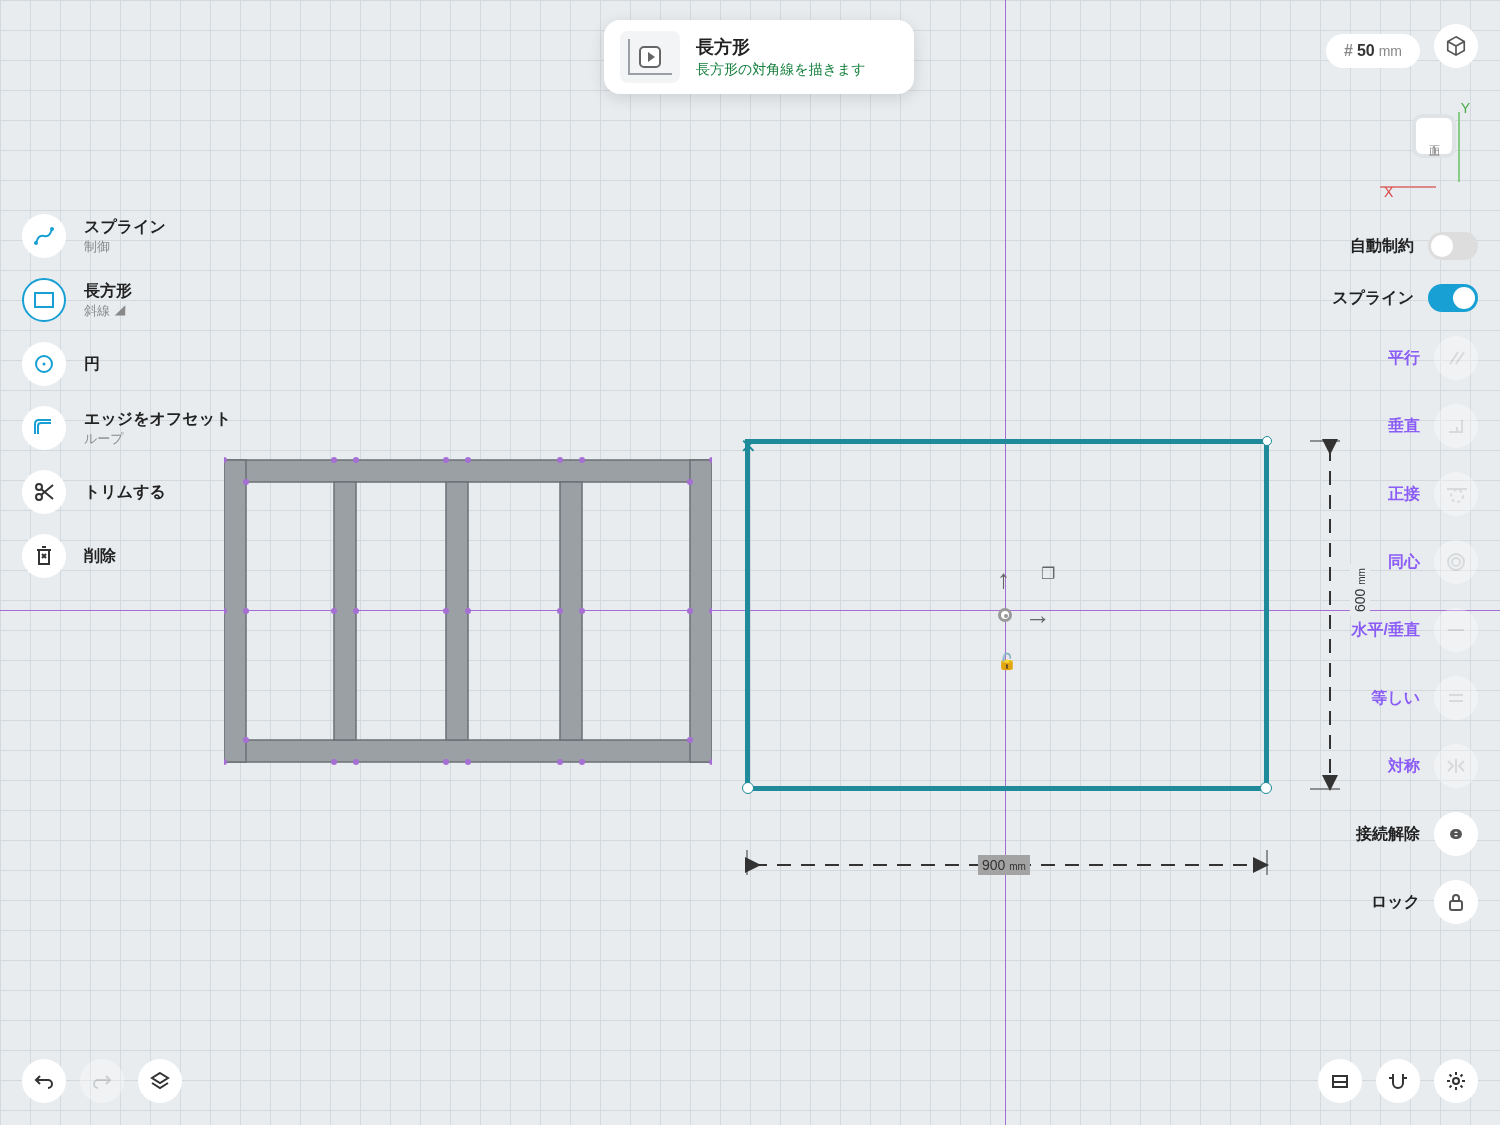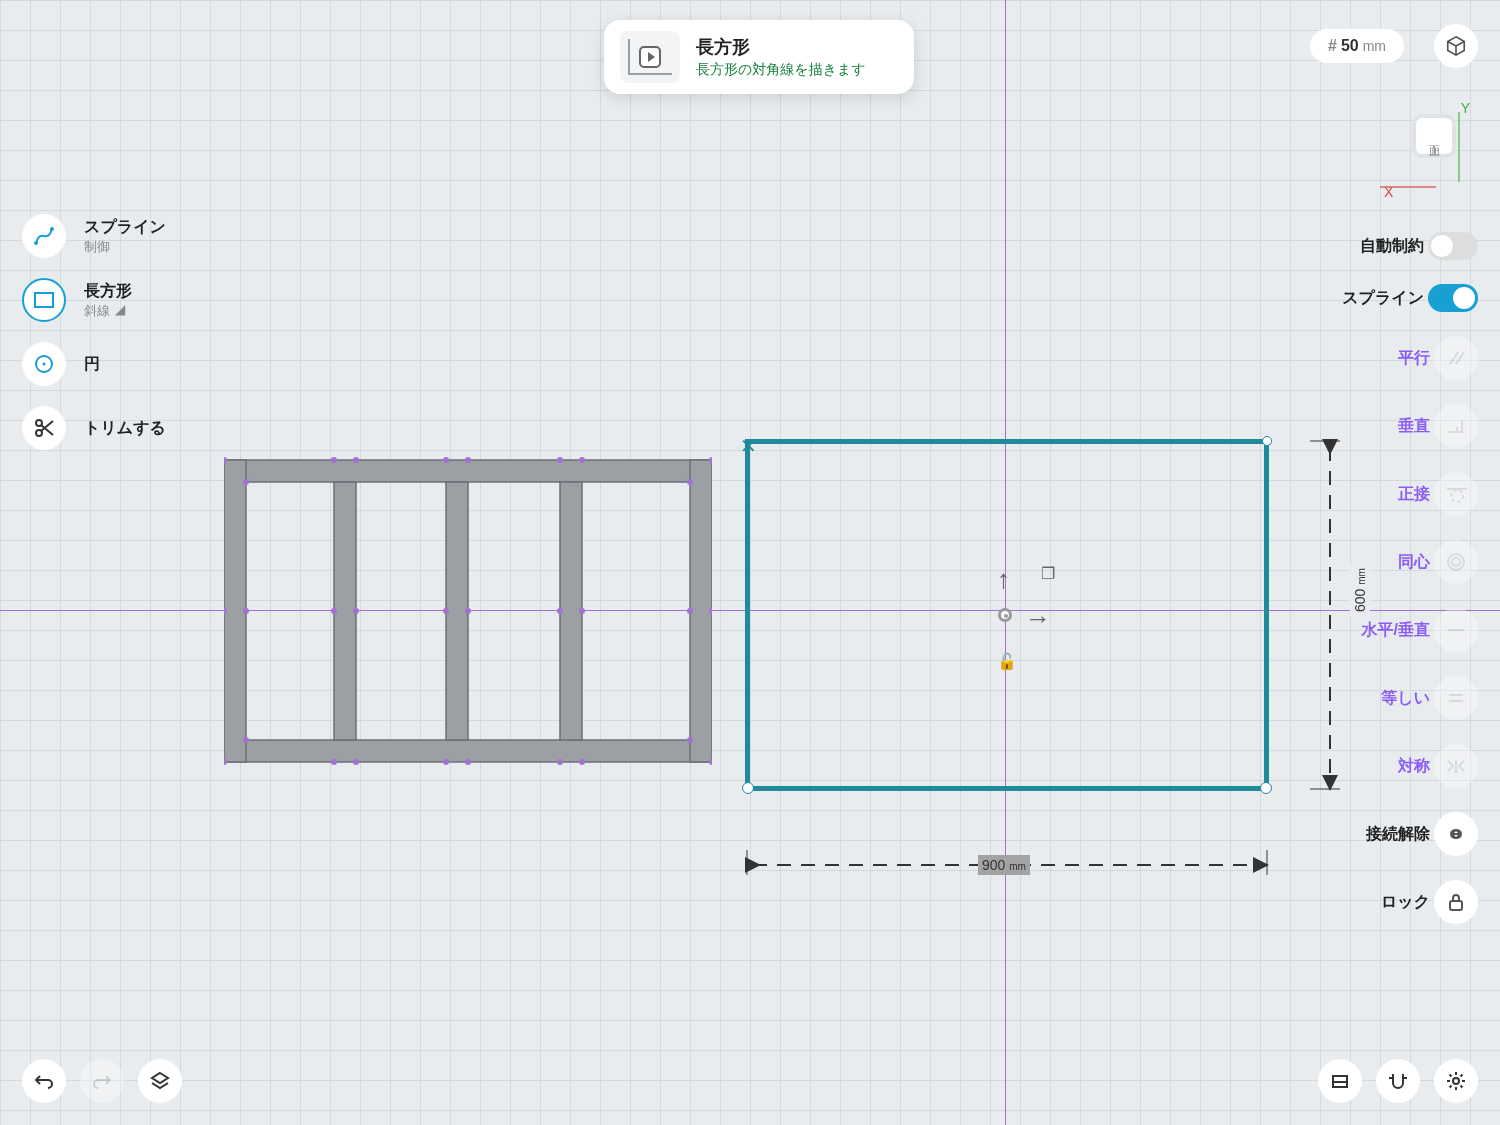--- a/index.html
+++ b/index.html
@@ -22,21 +22,21 @@
   display: flex; align-items: center; justify-content: center; position: relative; }
 .tooltip-thumb::before { content:""; position:absolute; left:8px; top:8px; right:8px; bottom:8px;
   border-left:2px solid #9aa0a6; border-bottom:2px solid #9aa0a6; }
 .play-btn { width:22px; height:22px; border:2px solid #666; border-radius:5px;
   display:flex; align-items:center; justify-content:center; background:#fff; z-index:2;}
 .play-btn::after { content:""; border-left:7px solid #666; border-top:5px solid transparent; border-bottom:5px solid transparent; margin-left:2px;}
 .tooltip-text .title { font-size: 18px; font-weight: 600; color: #222; }
 .tooltip-text .sub { font-size: 14px; color: #15803d; margin-top:2px; }
 
 
-.topright { position: absolute; top: 24px; right: 22px; display: flex; gap: 30px; align-items: center; }
+.topright { position: absolute; top: 24px; right: 22px; display: flex; gap: 14px; align-items: flex-end; }
 .grid-pill { background: #fff; border-radius: 22px; padding: 8px 18px; font-size: 16px; font-weight: 600; color: #333; }
 .grid-pill .hash { color: #888; margin-right: 4px; }
 .grid-pill .unit { color: #888; margin-left: 4px; font-weight: 400; font-size:14px; }
 .round-btn { width: 44px; height: 44px; background: #fff; border-radius: 50%; display: flex; align-items: center; justify-content: center; cursor: pointer; }
 
 
 .axes-widget { position: absolute; top: 100px; right: 30px; width: 90px; height: 100px; }
 .axes-widget .xlbl { position:absolute; bottom:0; left:4px; color:#d44; font-size:14px; }
 .axes-widget .ylbl { position:absolute; top:0; right:0; color:#4a4; font-size:14px; }
 .axes-box { position:absolute; top:18px; right:18px; width:36px; height:36px; background:#fff; border-radius:6px;
@@ -47,21 +47,21 @@
 
 .left-tools { position: absolute; left: 22px; top: 214px; display: flex; flex-direction: column; gap: 20px; }
 .tool { display: flex; align-items: center; gap: 18px; cursor: pointer; }
 .tool-icon { width: 44px; height: 44px; background: #fff; border-radius: 50%; display: flex; align-items: center; justify-content: center; }
 .tool-icon.active { border: 2px solid #18a0d4; }
 .tool-text .t { font-size: 16px; font-weight: 600; color: #222; }
 .tool-text .s { font-size: 13px; color: #888; }
 
 
 .right-tools { position: absolute; right: 22px; top: 232px; display: flex; flex-direction: column; gap: 24px; align-items: flex-end; }
-.rtool { display: flex; align-items: center; gap: 4px; cursor: pointer; }
+.rtool { display: flex; align-items: center; gap: 14px; cursor: pointer; }
 .rtool .label { font-size: 16px; font-weight: 600; color: #222; }
 .rtool.disabled .label { color: #8b5cf6; }
 .toggle { width: 50px; height: 28px; background: #ddd; border-radius: 20px; position: relative; }
 .toggle.on { background: #18a0d4; }
 .toggle::after { content:""; position:absolute; width:22px; height:22px; background:#fff; border-radius:50%; top:3px; left:3px; }
 .toggle.on::after { left: auto; right: 3px; }
 
 
 .bottom-left { position: absolute; left: 22px; bottom: 22px; display: flex; gap: 14px; }
 .bottom-right { position: absolute; right: 22px; bottom: 22px; display: flex; gap: 14px; }
@@ -166,28 +166,49 @@
           <circle cx="11" cy="11" r="8" fill="none" stroke="#18a0d4" stroke-width="2"></circle>
           <circle cx="11" cy="11" r="1.5" fill="#18a0d4"></circle>
         </svg>
       </div>
     <div class="tool-text">
         <div class="t">円</div>
       </div>
   </div>
   <div class="tool">
     <div class="tool-icon">
+        <svg width="22" height="20">
+          <path fill="none" stroke="#18a0d4" stroke-width="2" d="M2 16 L2 6 Q2 2 6 2 L18 2 M5 16 L5 8 Q5 5 8 5 L18 5"></path>
+        </svg>
+      </div>
+    <div class="tool-text">
+        <div class="t">エッジをオフセット</div>
+        <div class="s">ループ</div>
+      </div>
+  </div>
+  <div class="tool">
+    <div class="tool-icon">
         <svg width="22" height="22">
           <circle cx="6" cy="6" r="3" fill="none" stroke="#333" stroke-width="2"></circle>
           <circle cx="6" cy="16" r="3" fill="none" stroke="#333" stroke-width="2"></circle>
           <path stroke="#333" stroke-width="2" d="M8 8 L20 18 M8 14 L20 4"></path>
         </svg>
       </div>
     <div class="tool-text">
         <div class="t">トリムする</div>
+      </div>
+  </div>
+  <div class="tool">
+    <div class="tool-icon">
+        <svg width="20" height="22">
+          <path fill="none" stroke="#333" stroke-width="2" d="M3 5 L17 5 M5 5 L5 19 L15 19 L15 5 M8 2 L12 2 M8 9 L12 13 M12 9 L8 13"></path>
+        </svg>
+      </div>
+    <div class="tool-text">
+        <div class="t">削除</div>
       </div>
   </div>
 </div>
 
 <div class="right-tools">
   <div class="rtool">
       <span class="label">自動制約</span>
       <div class="toggle"></div>
     </div>
   <div class="rtool">

